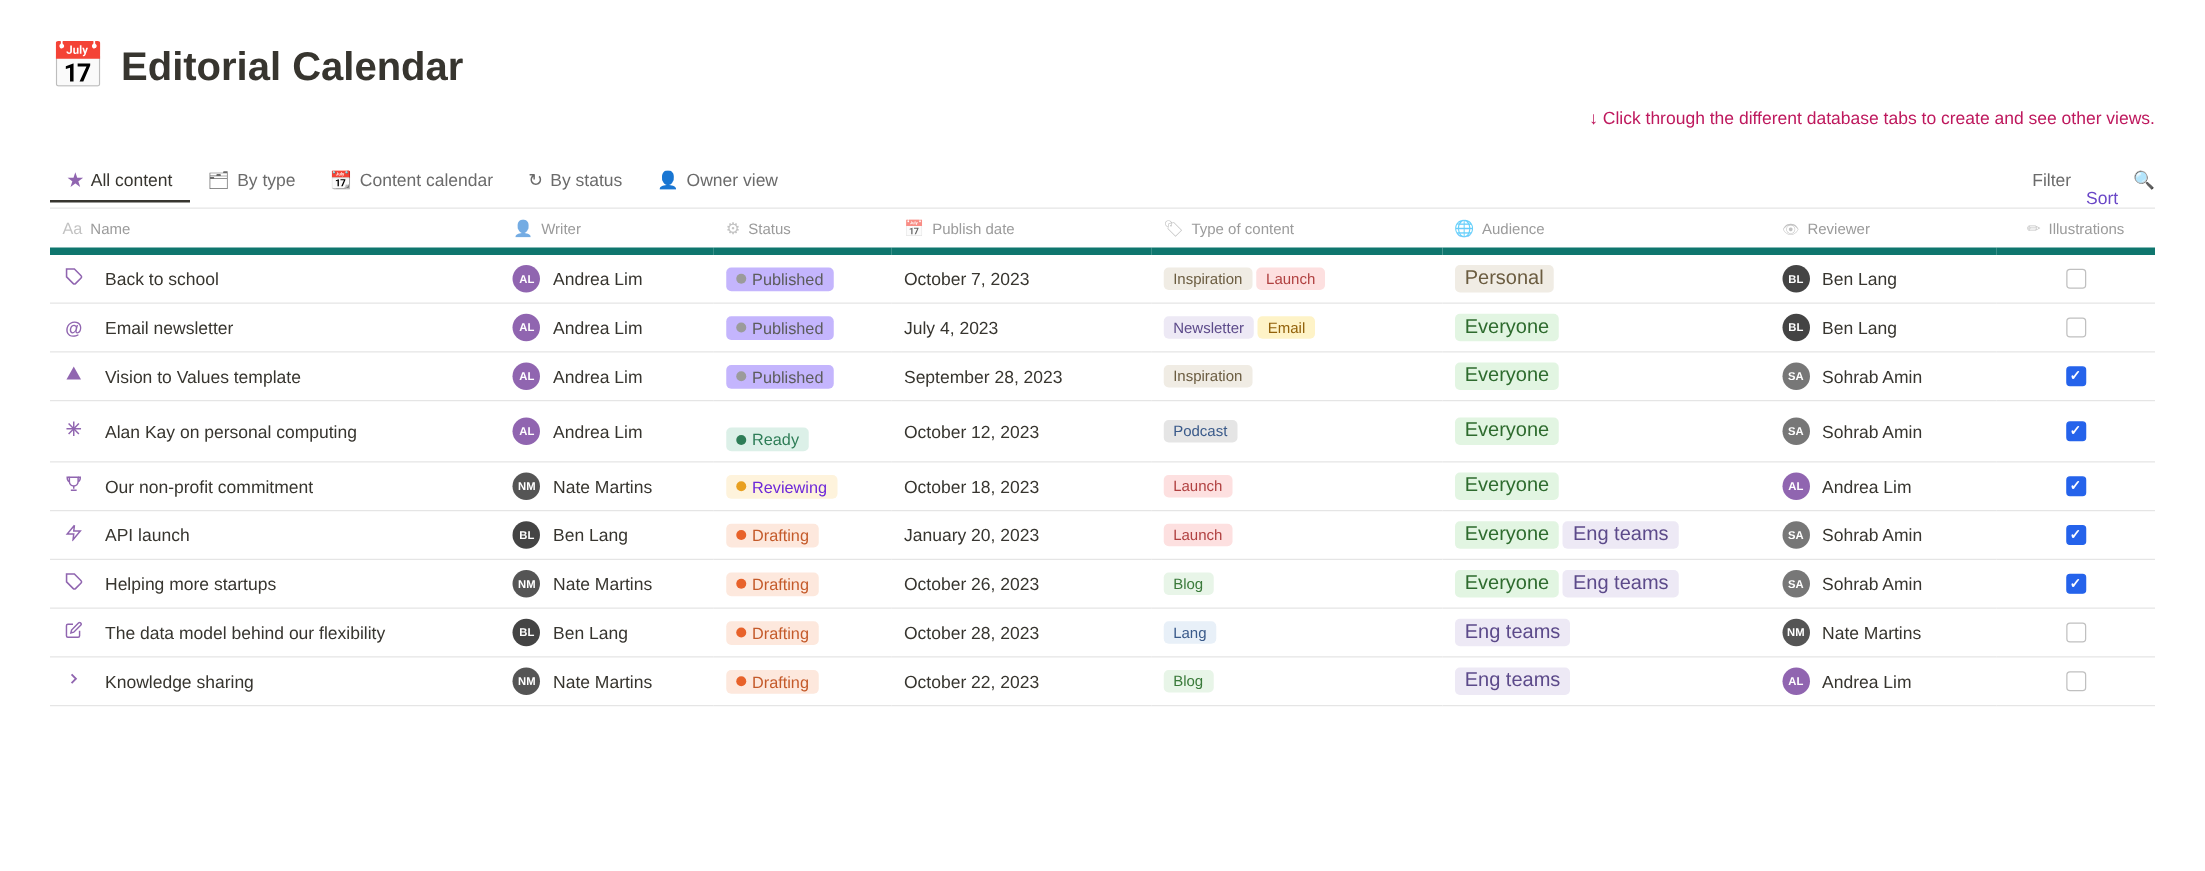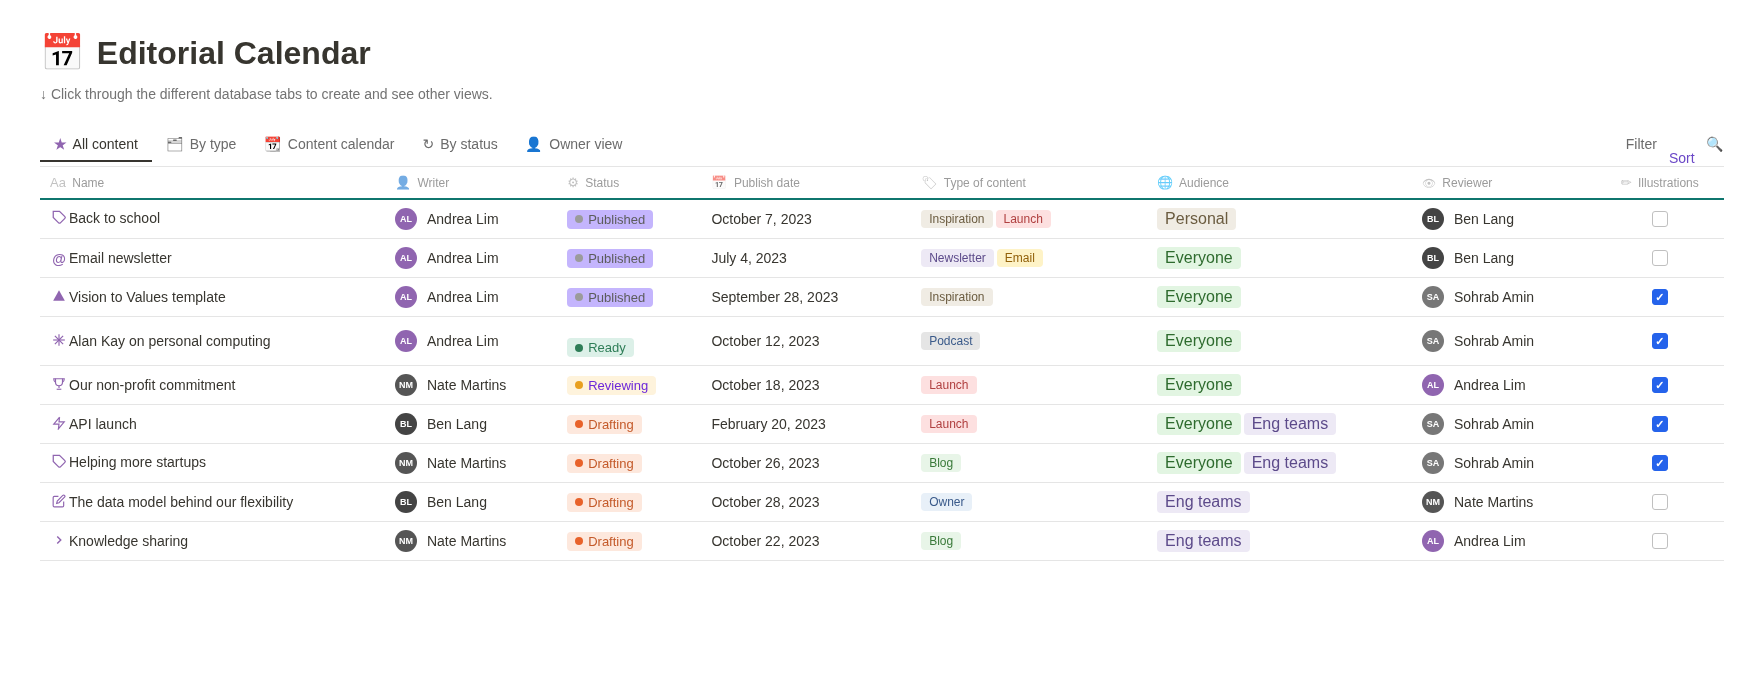--- a/index.html
+++ b/index.html
@@ -19,23 +19,24 @@
     .page-title {
       font-size: 32px;
       font-weight: 700;
       color: #37352f;
     }
     .page-icon {
       font-size: 32px;
       color: #9065b0;
     }
     .page-subtitle {
-      color: #737373;
+      color: #be185d;
       font-size: 14px;
       margin-bottom: 20px;
+      text-align: right;
     }
     .tabs-row {
       display: flex;
       align-items: center;
       justify-content: space-between;
       border-bottom: 1px solid #e5e5e5;
       margin-bottom: 0;
     }
     .tabs {
       display: flex;
@@ -80,21 +81,21 @@
       width: 100%;
       border-collapse: collapse;
       margin-top: 0;
     }
     thead tr th {
       padding: 8px 10px;
       text-align: left;
       font-size: 12px;
       color: #9b9b9b;
       font-weight: 400;
-      border-bottom: 2px solid #0f766e;
+      border-bottom: 6px solid #0f766e;
       white-space: nowrap;
     }
     tbody tr {
       border-bottom: 1px solid #e5e5e5;
     }
     tbody tr td {
       padding: 8px 10px;
       font-size: 14px;
       vertical-align: middle;
     }
@@ -105,22 +106,22 @@
     .col-writer { min-width: 130px; }
     .col-status { min-width: 110px; }
     .col-date { min-width: 160px; }
     .col-type { min-width: 180px; }
     .col-audience { min-width: 180px; }
     .col-reviewer { min-width: 140px; }
     .col-illus { min-width: 80px; text-align: center; }
 
     .name-cell {
       display: flex;
-      align-items: flex-start;
-      gap: 1px;
+      align-items: center;
+      gap: 16px;
     }
     .row-icon {
       font-size: 15px;
       width: 18px;
       text-align: center;
       flex-shrink: 0;
     }
     .writer-cell {
       display: flex;
       align-items: center;
@@ -468,21 +469,21 @@
             <span>API launch</span>
           </div>
         </td>
         <td class="col-writer">
           <div class="writer-cell">
             <div style="width:22px;height:22px;border-radius:50%;background:#444;display:flex;align-items:center;justify-content:center;color:#fff;font-size:9px;font-weight:600;">BL</div>
             <span style="margin-left:4px;">Ben Lang</span>
           </div>
         </td>
         <td class="col-status"><span class="status-badge status-drafting"><span class="status-dot"></span>Drafting</span></td>
-        <td class="col-date">February 20, 2023</td>
+        <td class="col-date">January 20, 2023</td>
         <td class="col-type"><span class="tag tag-launch">Launch</span></td>
         <td class="col-audience"><span class="audience-tag audience-everyone">Everyone</span><span class="audience-tag audience-eng">Eng teams</span></td>
         <td class="col-reviewer">
           <div class="reviewer-cell">
             <div style="width:22px;height:22px;border-radius:50%;background:#777;display:flex;align-items:center;justify-content:center;color:#fff;font-size:9px;font-weight:600;">SA</div>
             <span style="margin-left:4px;">Sohrab Amin</span>
           </div>
         </td>
         <td class="col-illus">
           <div class="checkbox-cell">
@@ -533,21 +534,21 @@
           </div>
         </td>
         <td class="col-writer">
           <div class="writer-cell">
             <div style="width:22px;height:22px;border-radius:50%;background:#444;display:flex;align-items:center;justify-content:center;color:#fff;font-size:9px;font-weight:600;">BL</div>
             <span style="margin-left:4px;">Ben Lang</span>
           </div>
         </td>
         <td class="col-status"><span class="status-badge status-drafting"><span class="status-dot"></span>Drafting</span></td>
         <td class="col-date">October 28, 2023</td>
-        <td class="col-type"><span class="tag tag-tech">Owner</span></td>
+        <td class="col-type"><span class="tag tag-tech">Lang</span></td>
         <td class="col-audience"><span class="audience-tag audience-eng">Eng teams</span></td>
         <td class="col-reviewer">
           <div class="reviewer-cell">
             <div style="width:22px;height:22px;border-radius:50%;background:#555;display:flex;align-items:center;justify-content:center;color:#fff;font-size:9px;font-weight:600;">NM</div>
             <span style="margin-left:4px;">Nate Martins</span>
           </div>
         </td>
         <td class="col-illus">
           <div class="checkbox-cell">
             <div class="cb"></div>

